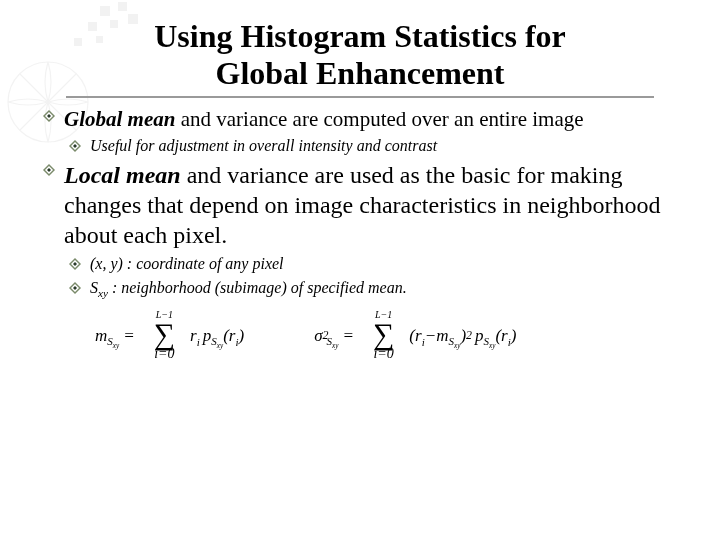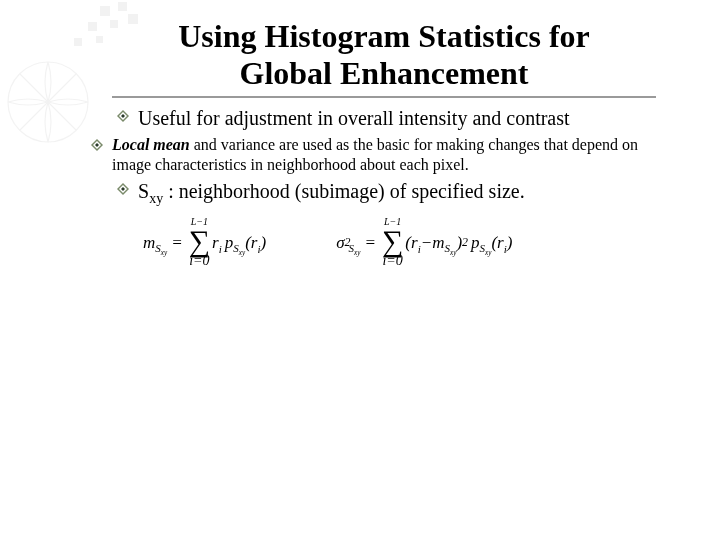--- a/index.html
+++ b/index.html
@@ -14,21 +14,21 @@
   }
   .bg-decor {
     position: absolute;
     top: 0; left: 0;
     width: 180px; height: 180px;
     opacity: 0.18;
     pointer-events: none;
   }
   .slide {
     position: relative;
-    padding: 18px 40px 10px 88px;
+    padding: 18px 40px 10px 40px;
     box-sizing: border-box;
   }
   .title {
     font-size: 32px;
     font-weight: bold;
     text-align: center;
     line-height: 1.15;
     margin: 0 0 4px 0;
     color: #000;
   }
@@ -38,34 +38,34 @@
     margin: 0 0 8px 0;
     width: 92%;
     margin-left: auto;
     margin-right: auto;
   }
   .content { font-size: 21px; line-height: 1.25; color: #000; }
   .row { display: flex; align-items: flex-start; margin-bottom: 4px; }
   .bullet { flex: 0 0 auto; width: 18px; height: 20px; margin-right: 6px; display:flex; align-items:center; justify-content:center; }
   .bullet svg { width: 14px; height: 14px; }
   .text { flex: 1 1 auto; }
-  .indent { margin-left: 26px; font-size: 20px; }
+  .indent { margin-left: 26px; font-size: 16px; font-style: italic; }
   em.bold { font-style: italic; font-weight: bold; }
   .sub { font-size: 0.7em; vertical-align: sub; }
   .formulas {
     margin: 10px 0 0 55px;
     display: flex;
     gap: 70px;
     font-style: italic;
     font-family: "Times New Roman", serif;
     font-size: 17px;
     align-items: center;
   }
   .formula { display: flex; align-items: center; }
-  .sigma-block { display:inline-flex; flex-direction:column; align-items:center; line-height:1; margin: 0 2px; }
+  .sigma-block { display:inline-flex; flex-direction:column; align-items:center; line-height:1; margin: 0 15px; }
   .sigma-top { font-size: 10px; font-style: italic; }
   .sigma-sym { font-size: 30px; font-style: normal; line-height: 0.9; }
   .sigma-bot { font-size: 14px; font-style: italic; }
   .fs-sub { font-size: 0.65em; vertical-align: sub; font-style: italic; margin-top: 15px; }
   .fs-sup { font-size: 0.7em; vertical-align: super; }
 </style>
 </head>
 <body>
 
 <svg class="bg-decor" viewBox="0 0 180 180">
@@ -93,57 +93,79 @@
 
 <div class="slide">
   <h1 class="title">
     <span>Using Histogram Statistics for</span><br>
     <span>Global Enhancement</span>
   </h1>
   <hr class="title-rule">
 
   <div class="content">
 
+    <div class="row">
+      <span class="bullet">
+        <svg viewBox="0 0 14 14">
+            <polygon points="7,1 13,7 7,13 1,7" fill="#7a8a6a"></polygon>
+            <polygon points="7,3 11,7 7,11 3,7" fill="#fff"></polygon>
+            <polygon points="7,5 9,7 7,9 5,7" fill="#2a3a2a"></polygon>
+          </svg>
+      </span>
+      <span class="text">
+        <em class="bold">Global mean</em><span> and variance are computed over an entire image</span>
+      </span>
+    </div>
 
     <div class="row indent">
       <span class="bullet">
         <svg viewBox="0 0 14 14">
             <polygon points="7,1 13,7 7,13 1,7" fill="#7a8a6a"></polygon>
             <polygon points="7,3 11,7 7,11 3,7" fill="#fff"></polygon>
             <polygon points="7,5 9,7 7,9 5,7" fill="#2a3a2a"></polygon>
           </svg>
       </span>
       <span class="text">Useful for adjustment in overall intensity and contrast</span>
     </div>
 
-    <div class="row" style="font-size:16px">
+    <div class="row" style="font-size:24px">
       <span class="bullet">
         <svg viewBox="0 0 14 14">
             <polygon points="7,1 13,7 7,13 1,7" fill="#7a8a6a"></polygon>
             <polygon points="7,3 11,7 7,11 3,7" fill="#fff"></polygon>
             <polygon points="7,5 9,7 7,9 5,7" fill="#2a3a2a"></polygon>
           </svg>
       </span>
       <span class="text">
         <em class="bold">Local mean</em><span> and variance are used as the basic for making changes that depend on image characteristics in neighborhood about each pixel.</span>
       </span>
     </div>
 
 
-
     <div class="row indent">
       <span class="bullet">
         <svg viewBox="0 0 14 14">
             <polygon points="7,1 13,7 7,13 1,7" fill="#7a8a6a"></polygon>
             <polygon points="7,3 11,7 7,11 3,7" fill="#fff"></polygon>
             <polygon points="7,5 9,7 7,9 5,7" fill="#2a3a2a"></polygon>
           </svg>
       </span>
+      <span class="text">(x, y) : coordinate of any pixel</span>
+    </div>
+
+    <div class="row indent">
+      <span class="bullet">
+        <svg viewBox="0 0 14 14">
+            <polygon points="7,1 13,7 7,13 1,7" fill="#7a8a6a"></polygon>
+            <polygon points="7,3 11,7 7,11 3,7" fill="#fff"></polygon>
+            <polygon points="7,5 9,7 7,9 5,7" fill="#2a3a2a"></polygon>
+          </svg>
+      </span>
       <span class="text">
-        <span>S</span><span class="sub">xy</span><span> : neighborhood (subimage) of specified size.</span>
+        <span>S</span><span class="sub">xy</span><span> : neighborhood (subimage) of specified mean.</span>
       </span>
     </div>
 
     <div class="formulas">
 
       <div class="formula">
         <span>m</span><span class="fs-sub"><span>S</span><span class="fs-sub">xy</span></span>
         <span style="margin:0 4px">=</span>
         <span class="sigma-block">
           <span class="sigma-top">L−1</span>

